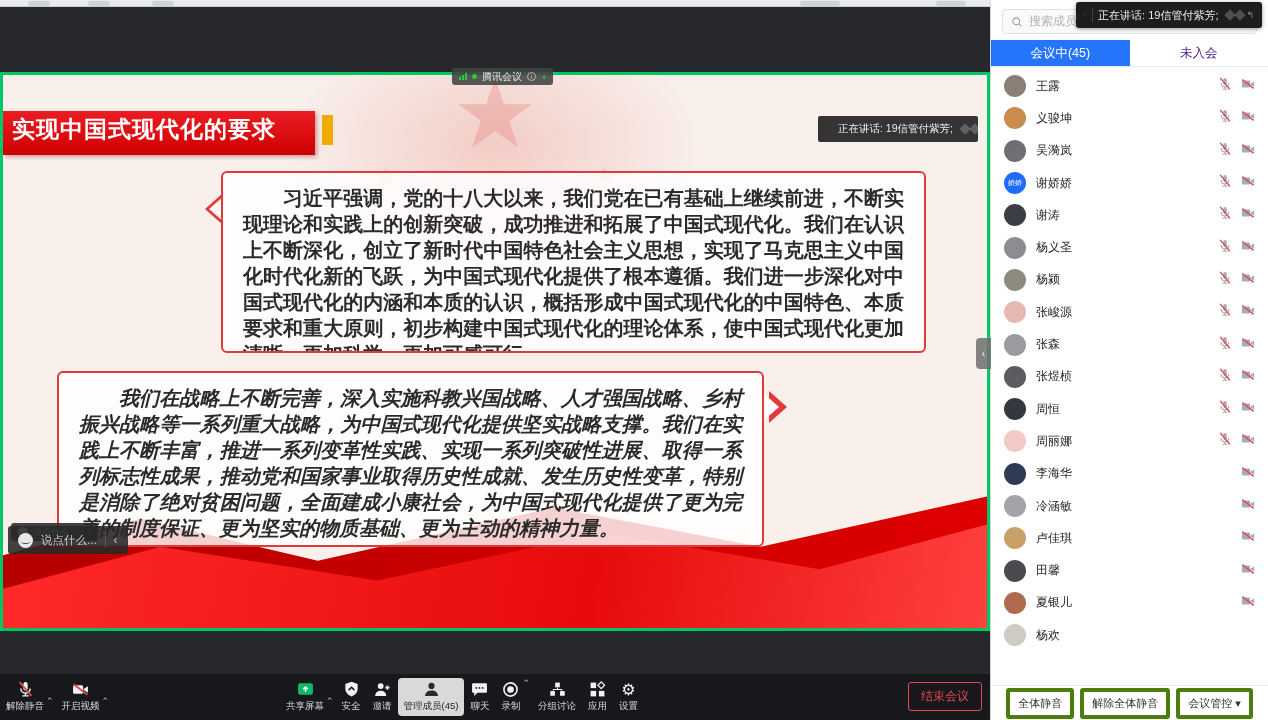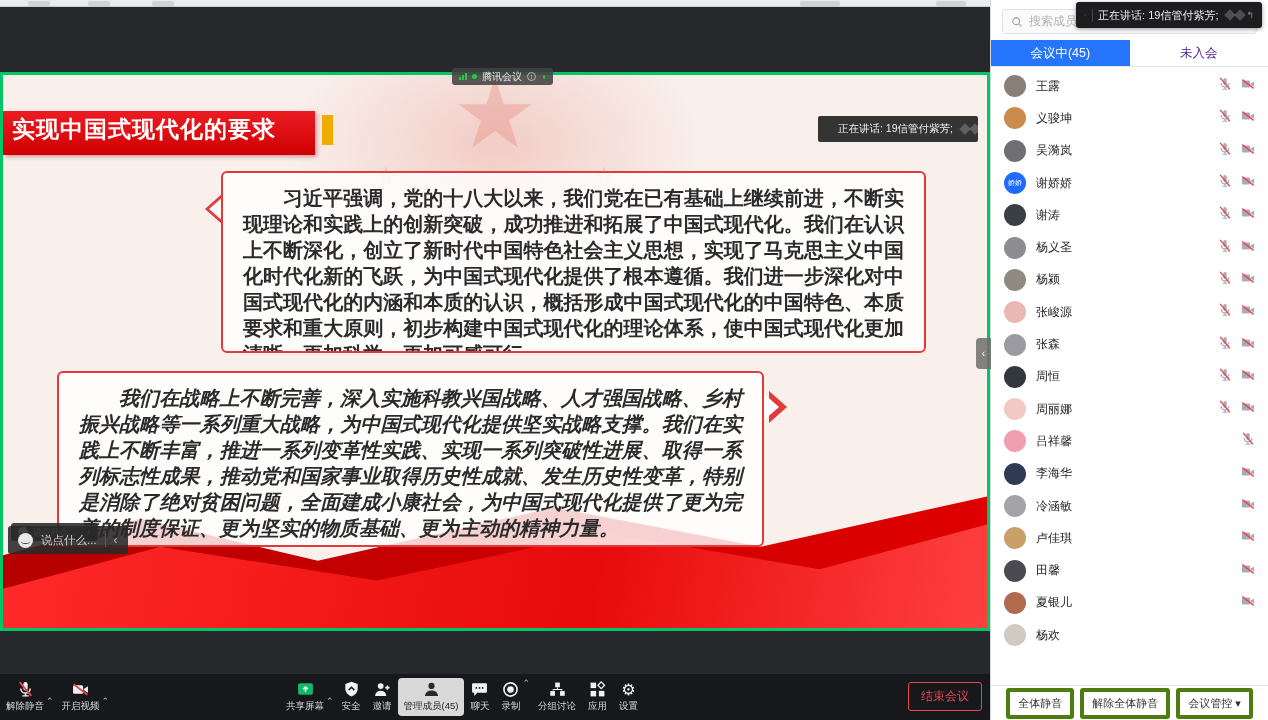--- a/index.html
+++ b/index.html
@@ -500,20 +500,37 @@
     <path d="M2.5 1l11 13" stroke="#e5484d" stroke-width="1.6"></path>
   </svg></span>
       <span><svg viewBox="0 0 16 16">
     <rect x="1" y="4" width="9.5" height="8" rx="1.5" fill="#a8adb3"></rect>
     <path d="M11 7.5L15 5v6l-4-2.5z" fill="#a8adb3"></path>
     <path d="M1.5 3l13 10" stroke="#e5484d" stroke-width="1.6"></path>
   </svg></span>
     </span>
   </div>
 
+  <div class="m-row">
+    <span class="avatar" style="background: rgb(92, 92, 96);"></span>
+    <span class="m-name">张煜桢</span>
+    <span class="m-icons">
+      <span><svg viewBox="0 0 16 16">
+    <rect x="6" y="1" width="4" height="8" rx="2" fill="#a8adb3"></rect>
+    <path d="M3.6 7a4.4 4.4 0 0 0 8.8 0" fill="none" stroke="#a8adb3" stroke-width="1.4"></path>
+    <path d="M8 11.5V14M5 14h6" stroke="#a8adb3" stroke-width="1.4"></path>
+    <path d="M2.5 1l11 13" stroke="#e5484d" stroke-width="1.6"></path>
+  </svg></span>
+      <span><svg viewBox="0 0 16 16">
+    <rect x="1" y="4" width="9.5" height="8" rx="1.5" fill="#a8adb3"></rect>
+    <path d="M11 7.5L15 5v6l-4-2.5z" fill="#a8adb3"></path>
+    <path d="M1.5 3l13 10" stroke="#e5484d" stroke-width="1.6"></path>
+  </svg></span>
+    </span>
+  </div>
 
   <div class="m-row">
     <span class="avatar" style="background: rgb(51, 56, 63);"></span>
     <span class="m-name">周恒</span>
     <span class="m-icons">
       <span><svg viewBox="0 0 16 16">
     <rect x="6" y="1" width="4" height="8" rx="2" fill="#a8adb3"></rect>
     <path d="M3.6 7a4.4 4.4 0 0 0 8.8 0" fill="none" stroke="#a8adb3" stroke-width="1.4"></path>
     <path d="M8 11.5V14M5 14h6" stroke="#a8adb3" stroke-width="1.4"></path>
     <path d="M2.5 1l11 13" stroke="#e5484d" stroke-width="1.6"></path>
@@ -537,33 +554,20 @@
     <path d="M2.5 1l11 13" stroke="#e5484d" stroke-width="1.6"></path>
   </svg></span>
       <span><svg viewBox="0 0 16 16">
     <rect x="1" y="4" width="9.5" height="8" rx="1.5" fill="#a8adb3"></rect>
     <path d="M11 7.5L15 5v6l-4-2.5z" fill="#a8adb3"></path>
     <path d="M1.5 3l13 10" stroke="#e5484d" stroke-width="1.6"></path>
   </svg></span>
     </span>
   </div>
 
-  <div class="m-row">
-    <span class="avatar" style="background: rgb(239, 159, 176);"></span>
-    <span class="m-name">吕祥馨</span>
-    <span class="m-icons">
-      <span><svg viewBox="0 0 16 16">
-    <rect x="6" y="1" width="4" height="8" rx="2" fill="#a8adb3"></rect>
-    <path d="M3.6 7a4.4 4.4 0 0 0 8.8 0" fill="none" stroke="#a8adb3" stroke-width="1.4"></path>
-    <path d="M8 11.5V14M5 14h6" stroke="#a8adb3" stroke-width="1.4"></path>
-    <path d="M2.5 1l11 13" stroke="#e5484d" stroke-width="1.6"></path>
-  </svg></span>
-
-    </span>
-  </div>
 
   <div class="m-row">
     <span class="avatar" style="background: rgb(47, 59, 85);"></span>
     <span class="m-name">李海华</span>
     <span class="m-icons">
 
       <span><svg viewBox="0 0 16 16">
     <rect x="1" y="4" width="9.5" height="8" rx="1.5" fill="#a8adb3"></rect>
     <path d="M11 7.5L15 5v6l-4-2.5z" fill="#a8adb3"></path>
     <path d="M1.5 3l13 10" stroke="#e5484d" stroke-width="1.6"></path>

